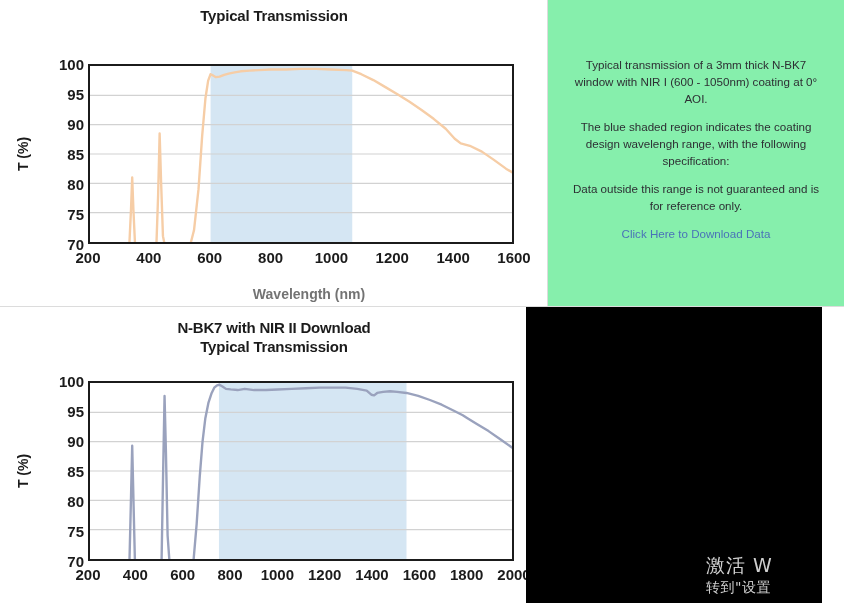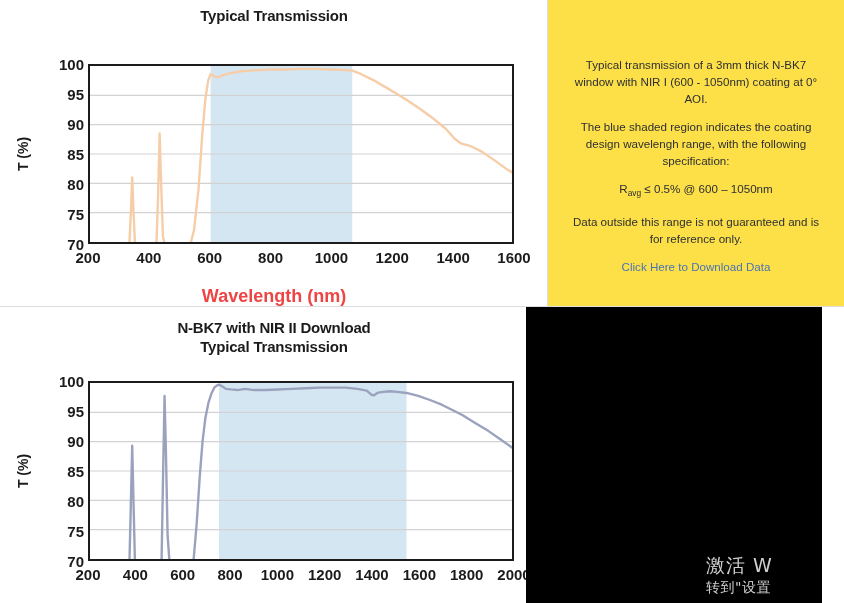--- a/index.html
+++ b/index.html
@@ -8,21 +8,21 @@
     background:#ffffff;
     font-family:"Liberation Sans", sans-serif;
     overflow:hidden;
   }
   .page{position:relative;width:844px;height:603px;box-sizing:border-box;}
 
   
   .cell{position:absolute;box-sizing:border-box;}
   #cell-chart-1{left:0;top:0;width:548px;height:307px;background:#fff;
       border-right:1px solid #dcdcdc;border-bottom:1px solid #dcdcdc;}
-  #cell-text-1 {left:548px;top:0;width:296px;height:307px;background:#fde047;
+  #cell-text-1 {left:548px;top:0;width:296px;height:307px;background:#86efac;
       border-bottom:1px solid #dcdcdc;}
   #cell-chart-2{left:0;top:307px;width:548px;height:296px;background:#fff;
       border-right:1px solid #dcdcdc;}
   #cell-text-2 {left:526px;top:307px;width:296px;height:296px;background:#000000;}
 
   
   .chart-title{
     text-align:center;font-weight:bold;color:#1b1b1b;
     font-size:15px;line-height:19px;letter-spacing:-0.2px;
     font-family:"Liberation Sans", sans-serif;
@@ -59,22 +59,22 @@
     font-size:15px;font-weight:bold;color:#1b1b1b;
     transform:translateX(-50%);white-space:nowrap;
     font-family:"Liberation Sans", sans-serif;
   }
   .xtick-row{position:absolute;height:20px;}
   #x1-row{left:88px;top:249px;width:426px;}
   #x2-row{left:88px;top:566px;width:426px;}
 
   
   .axis-title{
-    font-size:18px;font-weight:bold;color:#ef4444;
-    font-family:"Liberation Sans", sans-serif;white-space:nowrap;
+    font-size:14px;font-weight:bold;color:#737373;
+    font-family:"Liberation Sans", sans-serif;white-space:nowrap;padding-left:35px;
   }
   #x1-axis-title{position:absolute;left:0;top:286px;width:548px;text-align:center;}
   .ylabel{
     position:absolute;transform:rotate(-90deg);transform-origin:50% 50%;
     font-size:14px;font-weight:bold;color:#1b1b1b;white-space:nowrap;
     font-family:"Liberation Sans", sans-serif;
   }
   #y1-axis-title{left:-7px;top:146px;width:60px;text-align:center;}
   #y2-axis-title{left:-7px;top:463px;width:60px;text-align:center;}
 
@@ -149,23 +149,20 @@
         <span class="xtick" style="left:85.71428571428571%">1400</span>
         <span class="xtick" style="left:100%">1600</span>
       </div>
     <div class="axis-title" id="x1-axis-title">Wavelength (nm)</div>
   </div>
 
   <div class="cell" id="cell-text-1">
     <div class="panel-text" id="panel1-text">
       <p>Typical transmission of a 3mm thick N-BK7 window with NIR I (600 - 1050nm) coating at 0° AOI.</p>
       <p>The blue shaded region indicates the coating design wavelengh range, with the following specification:</p>
-      <p class="spec" id="panel1-specs">
-          <span>R<sub>avg</sub> ≤ 0.5% @ 600 – 1050nm</span>
-        </p>
       <p>Data outside this range is not guaranteed and is for reference only.</p>
       <p><a class="dl-link" href="#">Click Here to Download Data</a></p>
     </div>
   </div>
 
   <div class="cell" id="cell-chart-2"></div>
 
   <div id="chart2-title-wrap">
     <div class="chart-title">N-BK7 with NIR II Download</div>
     <div class="chart-title">Typical Transmission</div>

